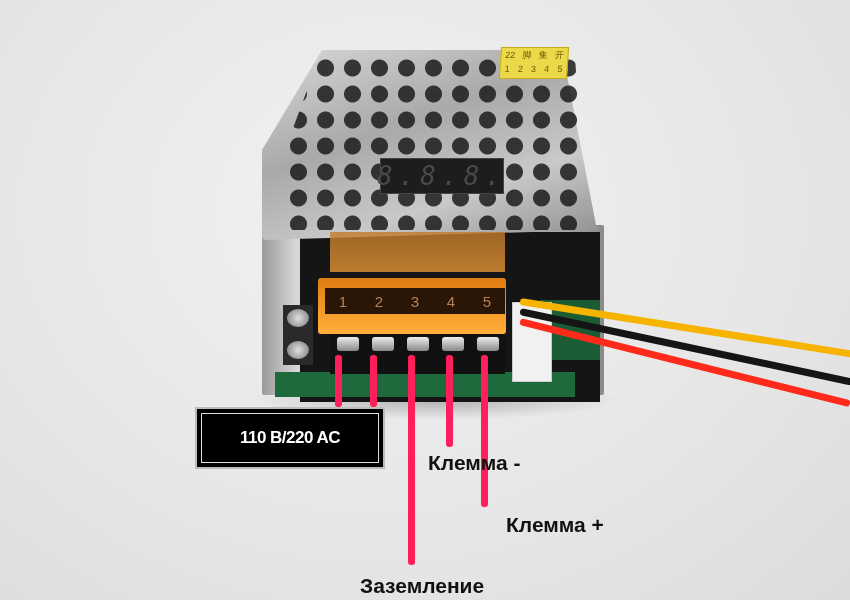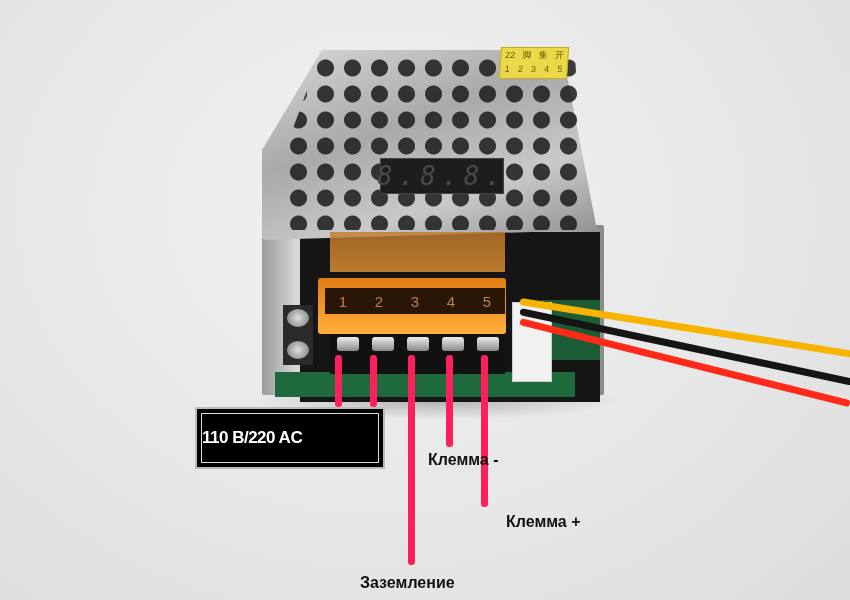--- a/index.html
+++ b/index.html
@@ -31,23 +31,23 @@
   .screws{position:absolute;left:330px;top:334px;width:175px;height:40px;background:#111;display:flex;justify-content:space-around;align-items:flex-start;padding-top:3px;box-sizing:border-box;}
   .screw{width:22px;height:14px;background:linear-gradient(#eee,#888);border-radius:3px;}
   .ground-screw{position:absolute;left:283px;top:305px;width:30px;height:60px;background:#2a2a2a;}
   .ground-screw:before,.ground-screw:after{content:"";position:absolute;left:4px;width:22px;height:18px;background:radial-gradient(circle,#e0e0e0,#777);border-radius:50%;}
   .ground-screw:before{top:4px;} .ground-screw:after{top:36px;}
   .connector{position:absolute;left:512px;top:302px;width:38px;height:78px;background:#f1f1f1;border:1px solid #ccc;}
   .wire{position:absolute;height:7px;border-radius:4px;transform-origin:left center;}
   
   .pline{position:absolute;width:7px;background:#ff1f5a;border-radius:3px;}
   .callout-box{position:absolute;left:195px;top:407px;width:190px;height:62px;background:#000;border:2px solid #bbb;box-sizing:border-box;}
-  .callout-box-inner{position:absolute;inset:4px;border:1px solid #ddd;display:flex;align-items:center;justify-content:flex-start;}
+  .callout-box-inner{position:absolute;inset:4px;border:1px solid #ddd;display:flex;align-items:center;justify-content:center;}
   .callout-box-inner span{color:#fff;font-weight:bold;font-size:17px;letter-spacing:-0.5px;}
-  .lbl{position:absolute;font-weight:bold;color:#111;font-size:16px;white-space:nowrap;}
+  .lbl{position:absolute;font-weight:bold;color:#111;font-size:21px;white-space:nowrap;}
 </style>
 </head>
 <body>
 
 <div class="bg"></div>
 <div class="shadow"></div>
 
 <div>
   <div class="front"></div>
   <div class="inner"></div>

